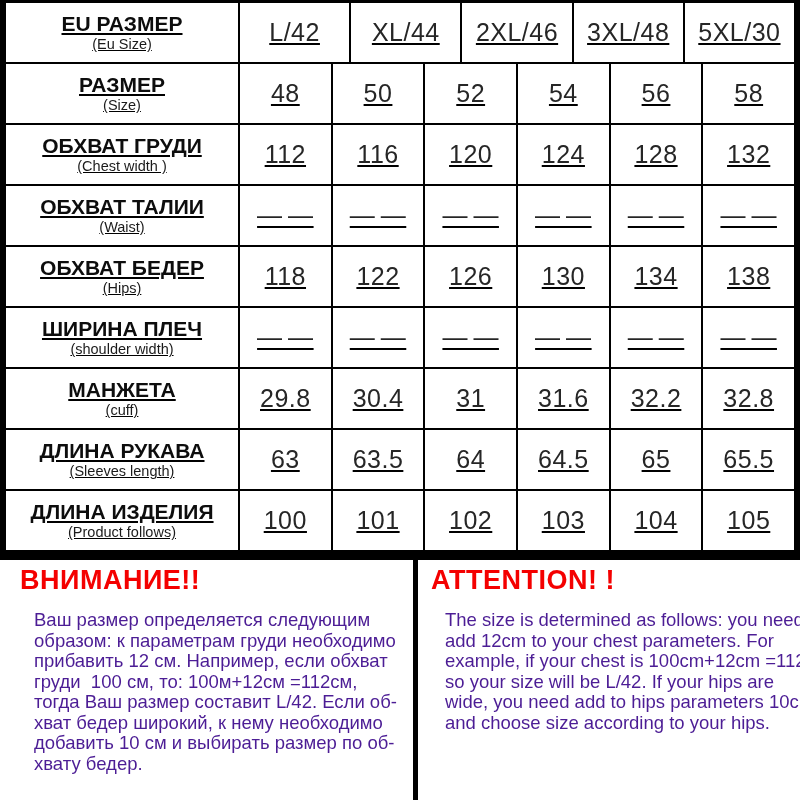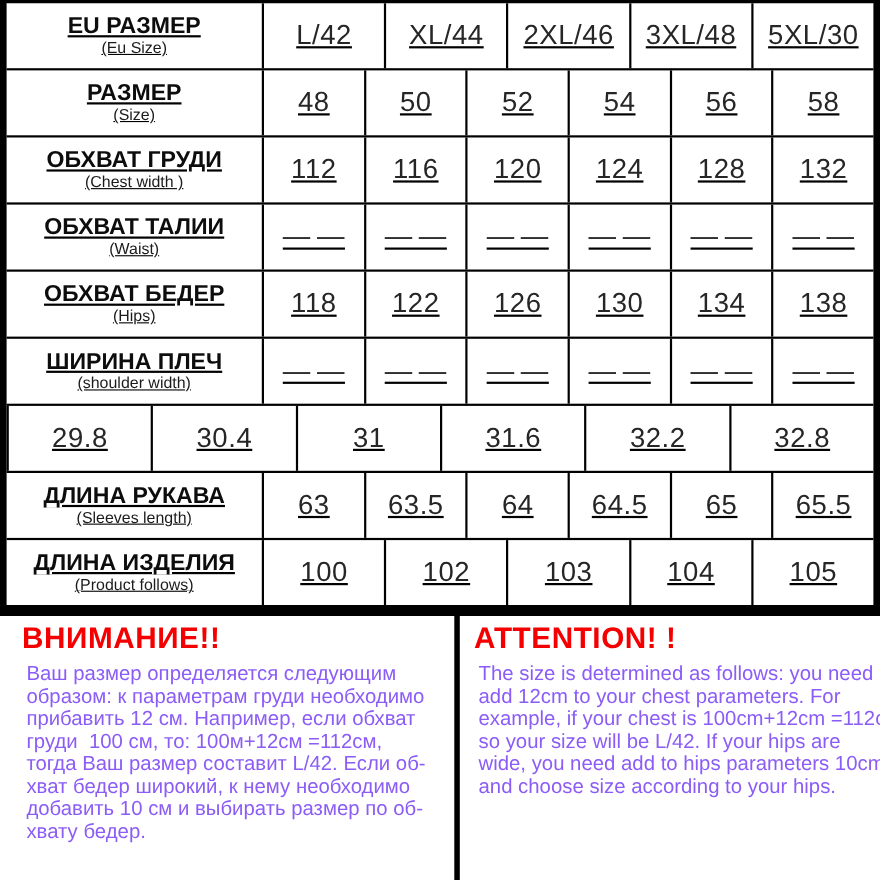--- a/index.html
+++ b/index.html
@@ -53,24 +53,24 @@
   .note-ru { left: 20px; }
   .note-en { left: 431px; }
   .note-heading {
     margin: 0 0 6px 0;
     font-size: 27px;
     font-weight: bold;
     color: #f40000;
     letter-spacing: 0.5px;
   }
   .note-body {
-    margin: 4px;
+    margin: 14px;
     font-size: 18.5px;
     line-height: 20.5px;
-    color: #8b5cf6;
+    color: #4c1d95;
     white-space: pre;
   }
 </style>
 </head>
 <body>
 
 <div class="size-table">
 
   <div class="t-row">
     <div class="cell label">
@@ -143,20 +143,24 @@
     </div>
     <div class="cell">— —</div>
     <div class="cell">— —</div>
     <div class="cell">— —</div>
     <div class="cell">— —</div>
     <div class="cell">— —</div>
     <div class="cell">— —</div>
   </div>
 
   <div class="t-row">
+    <div class="cell label">
+      <div class="ru">МАНЖЕТА</div>
+      <div class="en">(cuff)</div>
+    </div>
     <div class="cell">29.8</div>
     <div class="cell">30.4</div>
     <div class="cell">31</div>
     <div class="cell">31.6</div>
     <div class="cell">32.2</div>
     <div class="cell">32.8</div>
   </div>
 
   <div class="t-row">
     <div class="cell label">
@@ -170,20 +174,21 @@
     <div class="cell">65</div>
     <div class="cell">65.5</div>
   </div>
 
   <div class="t-row">
     <div class="cell label">
       <div class="ru">ДЛИНА ИЗДЕЛИЯ</div>
       <div class="en">(Product follows)</div>
     </div>
     <div class="cell">100</div>
+    <div class="cell">101</div>
     <div class="cell">102</div>
     <div class="cell">103</div>
     <div class="cell">104</div>
     <div class="cell">105</div>
   </div>
 
 </div>
 
 <div class="col-divider"></div>
 

